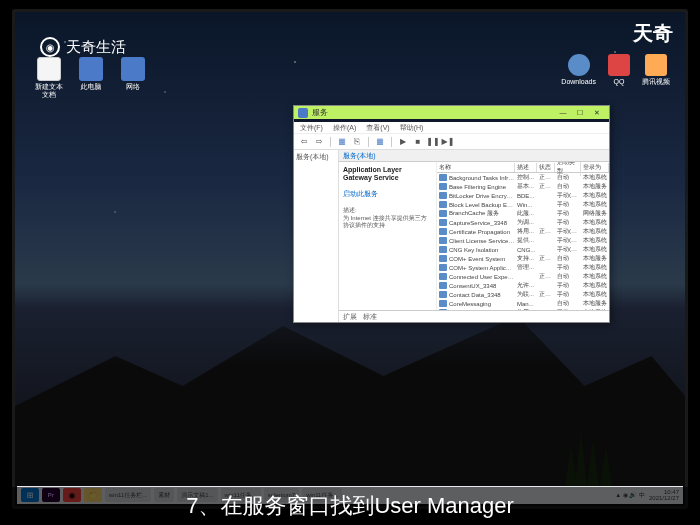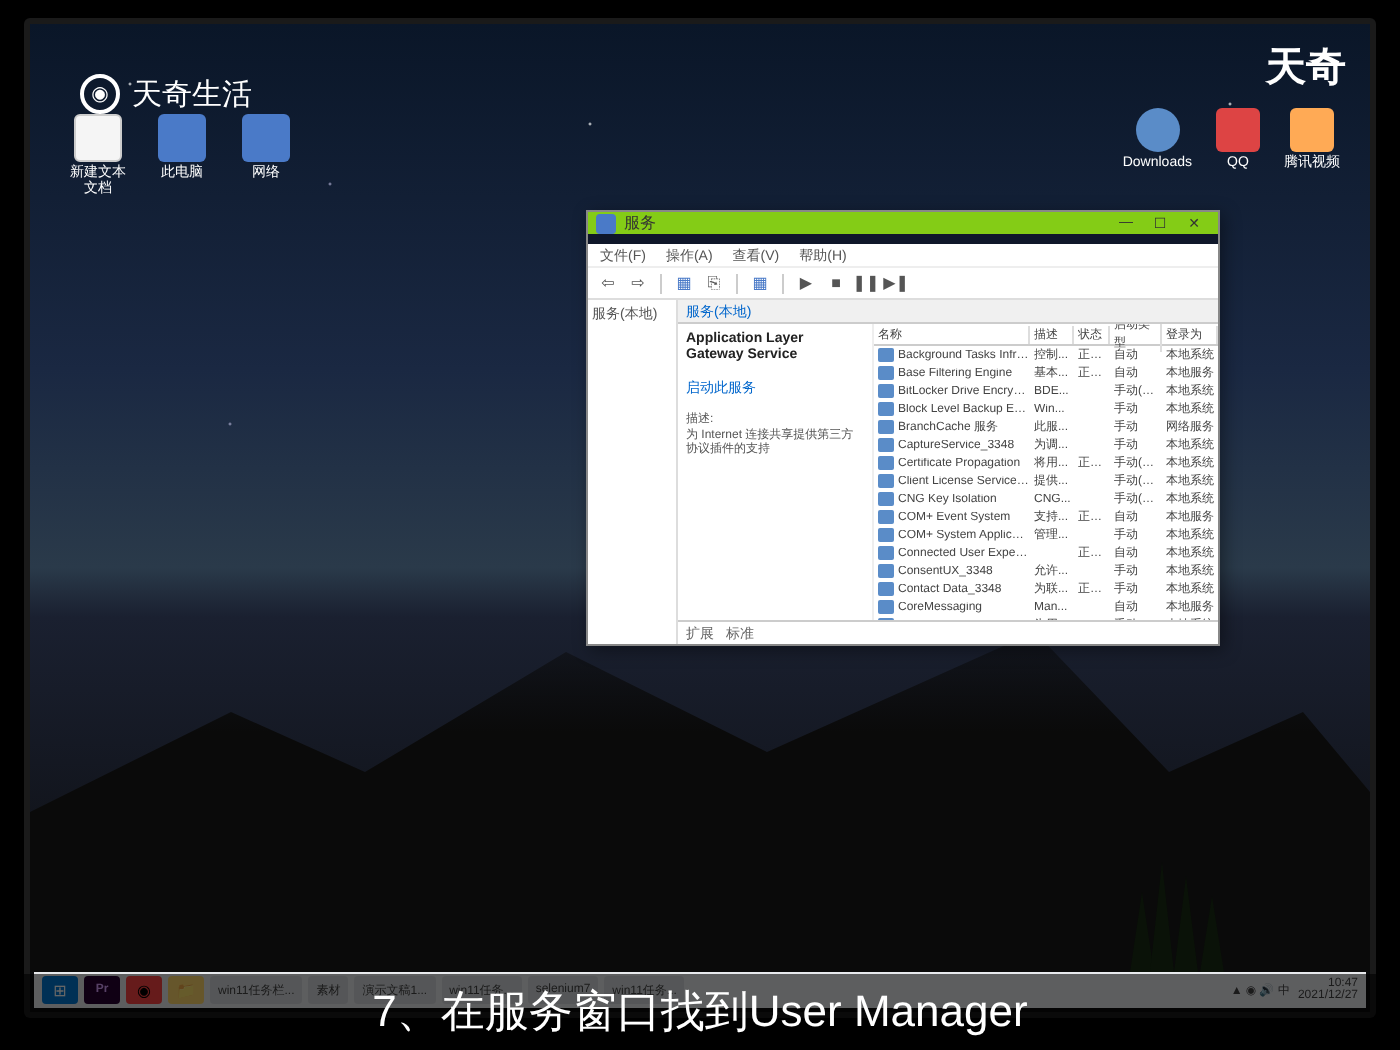--- a/index.html
+++ b/index.html
@@ -18,21 +18,21 @@
 .wm-icon{width:20px;height:20px;border:2px solid #fff;border-radius:50%;display:flex;align-items:center;justify-content:center;font-size:10px}
 .wm-text{position:absolute;top:8px;right:12px;color:#fff;font-size:20px;font-weight:600}
 .desktop-icons{position:absolute;top:45px;left:18px;display:flex;gap:10px}
 .dicon{width:32px;display:flex;flex-direction:column;align-items:center;gap:2px}
 .dicon-box{width:24px;height:24px;border-radius:3px}
 .dicon-lbl{font-size:7px;color:#fff;text-align:center;line-height:1.1}
 .desktop-icons-r{position:absolute;top:42px;right:15px;display:flex;gap:12px}
 .dicon-r{display:flex;flex-direction:column;align-items:center;gap:2px}
 .dicon-r .dicon-box{width:22px;height:22px}
 .svc-window{position:absolute;top:93px;left:278px;width:317px;height:218px;background:#fff;border:1px solid #888;box-shadow:2px 2px 8px rgba(0,0,0,0.4);display:flex;flex-direction:column;font-size:8px}
-.titlebar{height:16px;background:#84cc16;display:flex;align-items:center;padding:0 4px;border-bottom:5px solid #0f172a}
+.titlebar{height:16px;background:#bef264;display:flex;align-items:center;padding:0 4px;border-bottom:3px solid #0f172a}
 .title-icon{width:10px;height:10px;background:#4a7ac8;border-radius:2px;margin-right:4px}
 .title-text{flex:1;font-size:8px;color:#333}
 .win-btns{display:flex;gap:1px}
 .win-btn{width:16px;height:12px;display:flex;align-items:center;justify-content:center;font-size:7px;color:#333}
 .win-btn.close{color:#333}
 .menubar{height:12px;display:flex;gap:10px;padding:0 6px;font-size:7px;color:#555;align-items:center;border-bottom:1px solid #eee}
 .toolbar{height:16px;display:flex;align-items:center;gap:3px;padding:0 4px;border-bottom:1px solid #ddd}
 .tb-btn{width:12px;height:12px;display:flex;align-items:center;justify-content:center;font-size:8px;color:#555}
 .tb-sep{width:1px;height:10px;background:#ccc;margin:0 2px}
 .svc-body{flex:1;display:flex;overflow:hidden}

